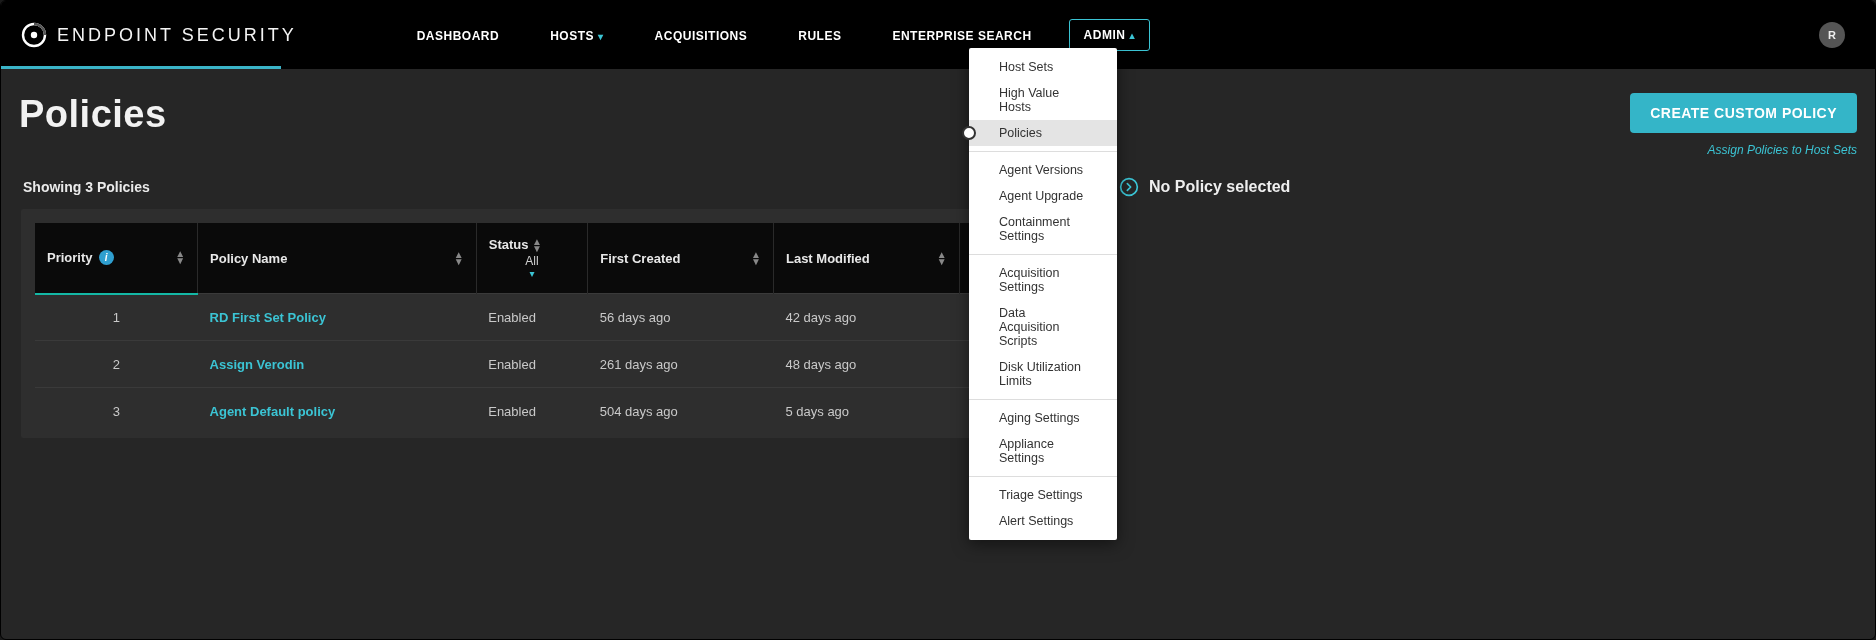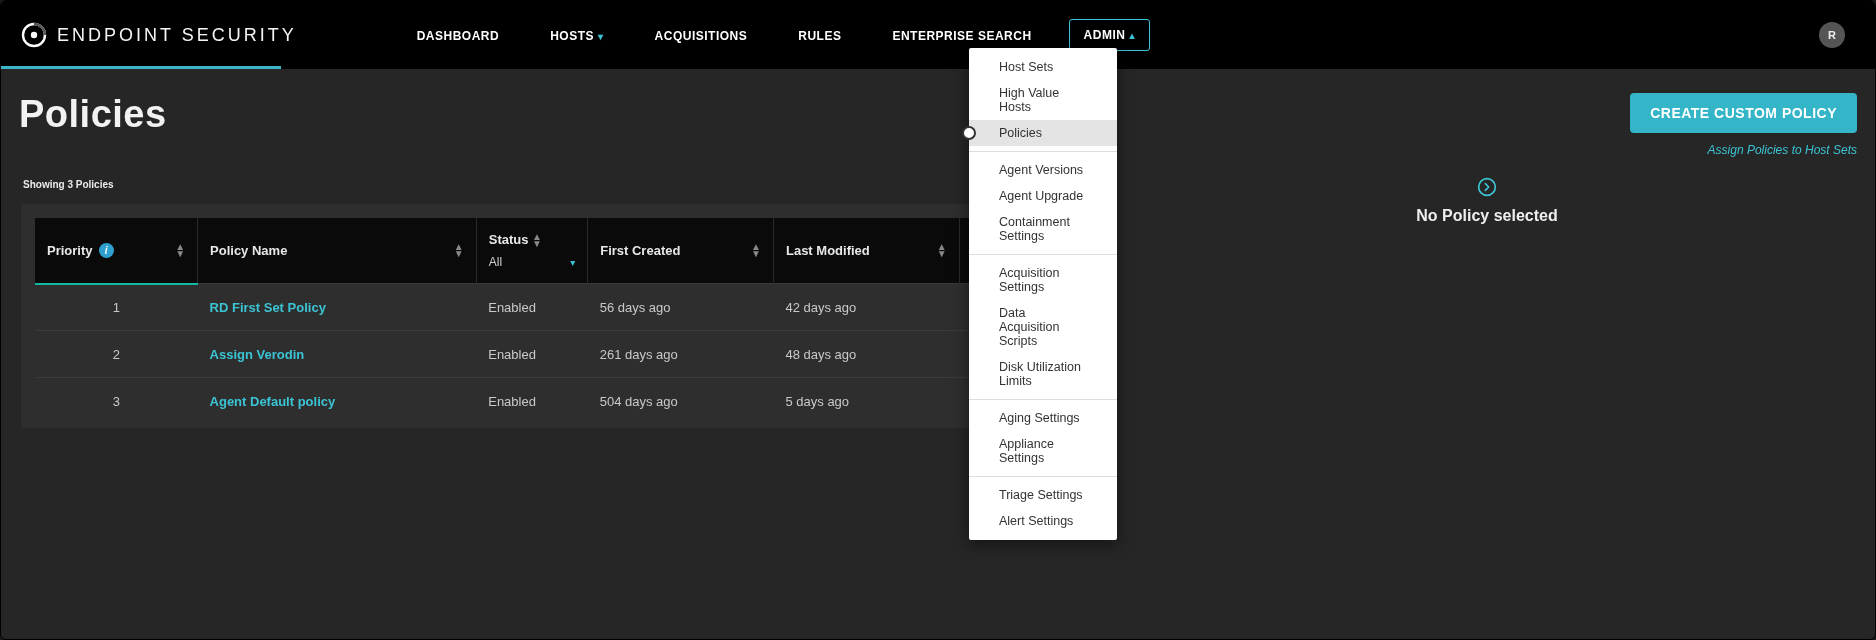--- a/index.html
+++ b/index.html
@@ -23,35 +23,35 @@
   .page-header { padding: 24px 18px 10px; display: flex; align-items: flex-start; justify-content: space-between; }
   .page-title { font-size: 38px; font-weight: 600; color: #f2f2f2; letter-spacing: 0.5px; }
   .header-right { text-align: right; }
   .create-btn { background: #34b5c8; color: #fff; border: none; border-radius: 4px; padding: 12px 20px; font-size: 14px; font-weight: 700; letter-spacing: 0.5px; cursor: pointer; }
   .assign-link { display: block; margin-top: 10px; color: #3bc4d4; font-size: 12px; font-style: italic; cursor: pointer; text-decoration: none; }
   
   
   .main { display: flex; padding: 0 0 0 0; }
   .left-col { flex: 0 0 1100px; padding: 0 0 0 20px; }
   .right-col { flex: 1; padding: 0 20px 0 18px; }
-  .showing { font-size: 10px; color: #eaeaea; font-weight: 600; margin: 12px 0 14px 2px; }
-  .no-policy { display: flex; align-items: center; gap: 10px; font-size: 16px; font-weight: 600; color: #eee; margin-top: 10px; flex-direction: column; }
+  .showing { font-size: 14px; color: #eaeaea; font-weight: 600; margin: 12px 0 14px 2px; }
+  .no-policy { display: flex; align-items: center; gap: 10px; font-size: 16px; font-weight: 600; color: #eee; margin-top: 10px; }
   .no-policy svg { display:block; }
   
   
   .table-wrap { background: #2e2e2e; border-radius: 2px; padding: 14px 14px 4px; }
   table { width: 100%; border-collapse: collapse; }
   thead th { background: #0a0a0a; color: #e8e8e8; font-size: 13px; font-weight: 600; text-align: left; padding: 14px 12px; border-right: 1px solid #2a2a2a; position: relative; }
   thead th:last-child { border-right: none; }
   thead th.priority-col { border-bottom: 2px solid #14b8a6; }
   .th-inner { display: flex; align-items: center; justify-content: space-between; }
   .th-label-group { display:flex; align-items:center; gap:6px;}
   .info-badge { width:15px; height:15px; border-radius:50%; background:#2f9fd0; color:#fff; font-size:10px; font-weight:700; display:inline-flex; align-items:center; justify-content:center; font-style: italic; }
   .sort-arrows { font-size: 10px; color: #888; line-height: 6px; display:flex; flex-direction:column; gap:1px; }
-  .status-sub { font-size: 12px; color: #d0d0d0; font-weight:400; display:flex; align-items:center; justify-content:space-between; margin-top:8px;}
+  .status-sub { font-size: 12px; color: #d0d0d0; font-weight:400; display:flex; align-items:center; justify-content:space-between; margin-top:2px;flex-direction:column;}
   .status-sub .caret-down { color:#3bc4d4; font-size:10px;}
   tbody tr { border-top: 1px solid #3a3a3a; }
   tbody td { padding: 12px 12px; font-size: 13px; color: #c9c9c9; }
   tbody td.policy-link { color: #3bc4d4; font-weight:600; cursor:pointer; }
   tbody td.center { text-align: center; }
   .gear-btn { width: 58px; height: 22px; border: 1px solid #555; border-radius: 11px; background: #1f1f1f; display:inline-flex; align-items:center; justify-content:center; cursor:pointer; }
   .gear-btn svg { display:block; }
   
   
   .dropdown { position: absolute; top: 48px; left: 969px; width: 148px; background: #fff; border-radius: 2px; box-shadow: 0 4px 16px rgba(0,0,0,0.5); z-index: 100; padding: 6px 0; }

